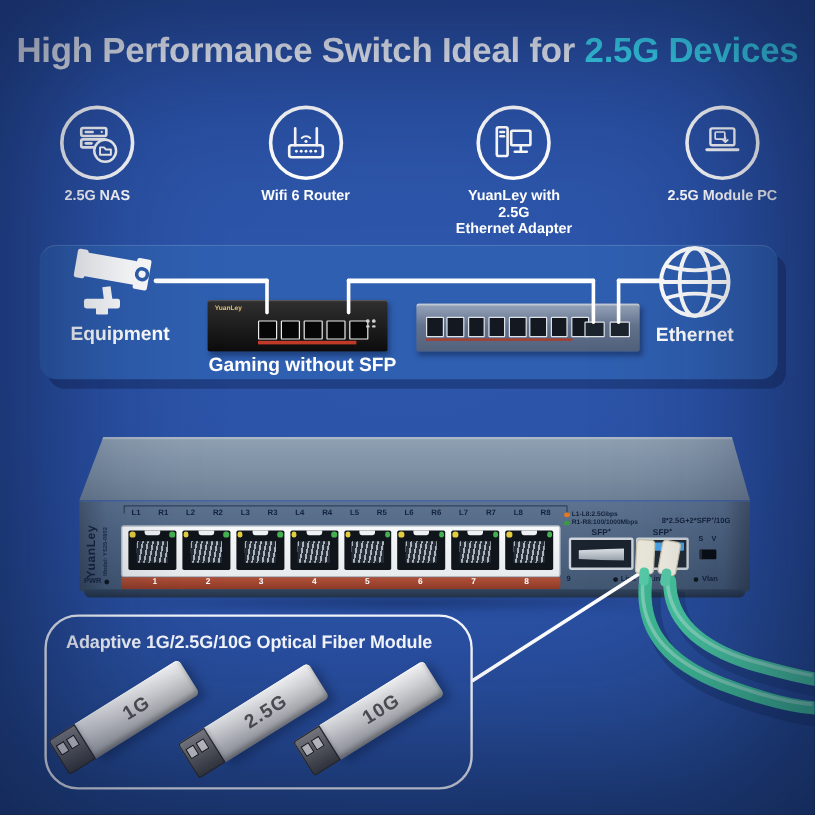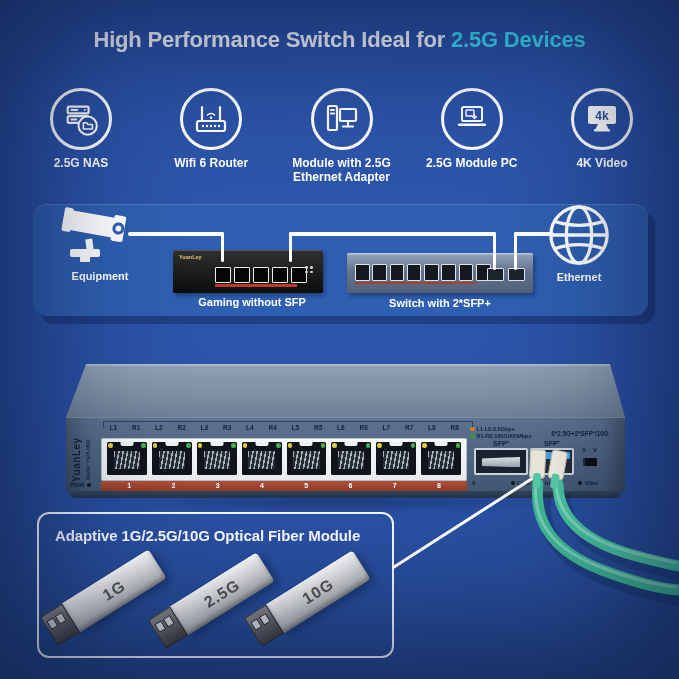--- a/index.html
+++ b/index.html
@@ -2,31 +2,31 @@
 <html><head>
 <meta charset="utf-8">
 <style>
   html,body{margin:0;padding:0;background:#111}
   .canvas{position:relative;width:679px;height:679px;overflow:hidden;
     font-family:"Liberation Sans",sans-serif;
     background:radial-gradient(120% 95% at 50% 38%, #2e58ad 0%, #2a50a3 42%, #234687 74%, #1a3972 100%);}
   .abs{position:absolute}
   .vig{position:absolute;inset:0;pointer-events:none;z-index:60;box-shadow:inset 0 0 130px 32px rgba(7,17,48,.55)}
   
-  .hdr{top:27px;left:0;right:0;text-align:center;font-size:22px;font-weight:bold;color:#f4f7fd;letter-spacing:-.2px}
+  .hdr{top:27px;left:0;right:0;text-align:center;font-size:29px;font-weight:bold;color:#f4f7fd;letter-spacing:-.2px}
   .hl{color:#3adcf5}
   
   .devrow{top:88px;left:28px;right:24px;display:flex;justify-content:space-between}
   .dev{width:106px;display:flex;flex-direction:column;align-items:center}
   .circ{width:56px;height:56px;border:3px solid #fff;border-radius:50%;display:flex;align-items:center;justify-content:center}
   .dlbl{margin-top:7px;font-size:12px;font-weight:bold;color:#fff;text-align:center;line-height:1.13}
   
   .panel{left:33px;top:204px;width:615px;height:112px;background:#2f5fb0;border-radius:14px;
     box-shadow:7px 8px 0 rgba(14,30,74,.38), inset 0 1px 0 rgba(255,255,255,.14)}
-  .diag-lbl{font-size:11px;font-weight:bold;color:#fff;text-align:center}
+  .diag-lbl{font-size:16px;font-weight:bold;color:#fff;text-align:center}
   .cline{background:#fff;border-radius:2px}
   
   .mini-black{left:173px;top:250px;width:150px;height:43px;background:linear-gradient(180deg,#303030,#0c0c0c);
     border-radius:2px;box-shadow:inset 0 1px 0 rgba(255,255,255,.18), 2px 3px 4px rgba(10,20,50,.4)}
   .mb-brand{left:6px;top:4px;font-size:5.5px;font-weight:bold;color:#e3c078}
   .mb-ports{left:42px;top:17px;display:flex;gap:3px}
   .mb-port{width:14px;height:14px;background:#060606;border:1.5px solid #ececec;border-radius:1px}
   .mb-red{left:42px;top:34px;width:82px;height:2.5px;background:#c03a2a}
   .mdots{display:grid;grid-template-columns:3px 3px;gap:2px}
   .mdots i{width:2.6px;height:2.6px;border-radius:50%;background:#cfcfcf}
@@ -71,21 +71,21 @@
   .sfplab{font-size:7px;font-weight:bold;color:#14223c;text-align:center}
   .cage{border:2px solid #ccd3da;background:#1a232e;border-radius:2px;box-sizing:border-box}
   .latch{position:absolute;left:12%;right:12%;top:30%;bottom:24%;
     background:linear-gradient(180deg,#dde2e7,#99a2ab);clip-path:polygon(0 15%,100% 0,100% 100%,0 85%)}
   .ledrow{display:flex;align-items:center;gap:3px;font-size:6.2px;font-weight:bold;color:#14223c}
   .ledrow i{width:4px;height:4px;border-radius:50%;background:#101820;flex:0 0 auto}
   .spec{font-size:6.3px;font-weight:bold;color:#14223c;white-space:nowrap}
   .sv{display:flex;gap:7px;font-size:6px;font-weight:bold;color:#14223c}
   .svbody{width:14px;height:8px;background:#0b0f14;border-radius:1px;box-shadow:inset 2px 0 0 #242c35}
   
-  .callout{left:37px;top:512px;width:357px;height:146px;border:2.5px solid #f2f6fc;border-radius:12px;box-sizing:border-box}
+  .callout{left:37px;top:512px;width:357px;height:146px;border:2.5px solid #f2f6fc;border-radius:28px;box-sizing:border-box}
   .co-title{left:16px;top:13px;width:330px;font-size:15px;font-weight:bold;color:#f4f7fd;letter-spacing:-.1px}
   .module{display:flex;transform:rotate(-32deg);transform-origin:0 100%}
   .mod-head{width:26px;height:34px;background:linear-gradient(180deg,#8a8b8e,#3c3d40);border-radius:3px 0 0 3px;
     position:relative;box-shadow:inset 0 0 0 1px #2c2c2e}
   .mod-head::before,.mod-head::after{content:"";position:absolute;width:6px;height:8px;background:#d8d8da;border:1px solid #222;top:7px}
   .mod-head::before{left:3px}.mod-head::after{left:13px}
   .mod-body{width:102px;height:34px;border-radius:0 4px 4px 0;display:flex;align-items:center;justify-content:center;
     background:linear-gradient(180deg,#fbfbfb 0%,#d7d8da 45%,#a5a7aa 100%);
     box-shadow:inset 0 1px 0 #fff, inset 0 -3px 4px rgba(0,0,0,.28), 4px 5px 7px rgba(10,20,50,.35)}
   .mod-label{font-size:16px;font-weight:bold;color:#515156;letter-spacing:1px}
@@ -149,48 +149,37 @@
           <g stroke="#fff" fill="none" stroke-width="2.2" stroke-linecap="round" stroke-linejoin="round">
             <rect x="6" y="7" width="9" height="24" rx="1.5"></rect>
             <line x1="9" y1="11" x2="12" y2="11"></line>
             <line x1="9" y1="14.5" x2="12" y2="14.5"></line>
             <rect x="18" y="10" width="16" height="12" rx="1"></rect>
             <line x1="26" y1="22" x2="26" y2="27"></line>
             <line x1="21" y1="27.5" x2="31" y2="27.5"></line>
           </g>
         </svg>
       </div>
-      <div class="dlbl"><span>Module with 2.5G</span><br><span>Ethernet Adapter</span></div>
+      <div class="dlbl"><span>YuanLey with 2.5G</span><br><span>Ethernet Adapter</span></div>
     </div>
 
     <div class="dev">
       <div class="circ">
         <svg width="40" height="40" viewBox="0 0 40 40">
           <g stroke="#fff" fill="none" stroke-width="2" stroke-linecap="round" stroke-linejoin="round">
             <rect x="10" y="8" width="20" height="14" rx="1.5"></rect>
             <rect x="14" y="11" width="8" height="6" rx="0.8" stroke-width="1.4"></rect>
             <path d="M22.5 15.5 l0 4 m0 0 l-2-2 m2 2 l2-2" stroke-width="1.4"></path>
             <path d="M7 25.8 h26" stroke-width="2.4"></path>
           </g>
         </svg>
       </div>
       <div class="dlbl"><span>2.5G Module PC</span></div>
     </div>
 
-    <div class="dev">
-      <div class="circ">
-        <svg width="40" height="40" viewBox="0 0 40 40">
-          <rect x="6" y="7" width="28" height="18" rx="2" fill="#fff"></rect>
-          <text x="20" y="21" text-anchor="middle" font-size="12" font-weight="bold" fill="#2a4f9f">4k</text>
-          <path d="M16 25 l8 0 2.5 5 -13 0 z" fill="#fff"></path>
-          <rect x="12" y="30" width="16" height="2.6" rx="1.2" fill="#fff"></rect>
-        </svg>
-      </div>
-      <div class="dlbl"><span>4K Video</span></div>
-    </div>
   </div>
 
   <div class="abs panel"></div>
 
   <svg class="abs" style="left:58px;top:203px" width="95" height="62" viewBox="0 0 95 62">
     <g transform="rotate(10 40 26)">
       <rect x="8" y="12" width="48" height="20" rx="3" fill="#fff"></rect>
       <rect x="54" y="9" width="12" height="26" rx="2" fill="#fff"></rect>
       <circle cx="60" cy="22" r="6" fill="#2f5fae"></circle>
       <circle cx="60" cy="22" r="3" fill="#fff"></circle>
@@ -229,21 +218,20 @@
       <div class="bl-port"></div>
       <div class="bl-port"></div>
       <div class="bl-port"></div>
       <div class="bl-port"></div>
       <div class="bl-port"></div>
     </div>
     <div class="abs bl-red"></div>
     <div class="abs bl-sfp" style="left:140px;top:15px"></div>
     <div class="abs bl-sfp" style="left:161px;top:15px"></div>
   </div>
-  <div class="abs diag-lbl" style="left:347px;top:297px;width:186px">Switch with 2*SFP+</div>
 
   <svg class="abs" style="left:547px;top:203px" width="64" height="64" viewBox="0 0 66 66">
     <g fill="none" stroke="#fff" stroke-width="3.4">
       <circle cx="33" cy="33" r="29"></circle>
       <ellipse cx="33" cy="33" rx="13" ry="29"></ellipse>
       <line x1="4" y1="33" x2="62" y2="33"></line>
       <path d="M8 19 Q33 27 58 19"></path>
       <path d="M8 47 Q33 39 58 47"></path>
     </g>
   </svg>

